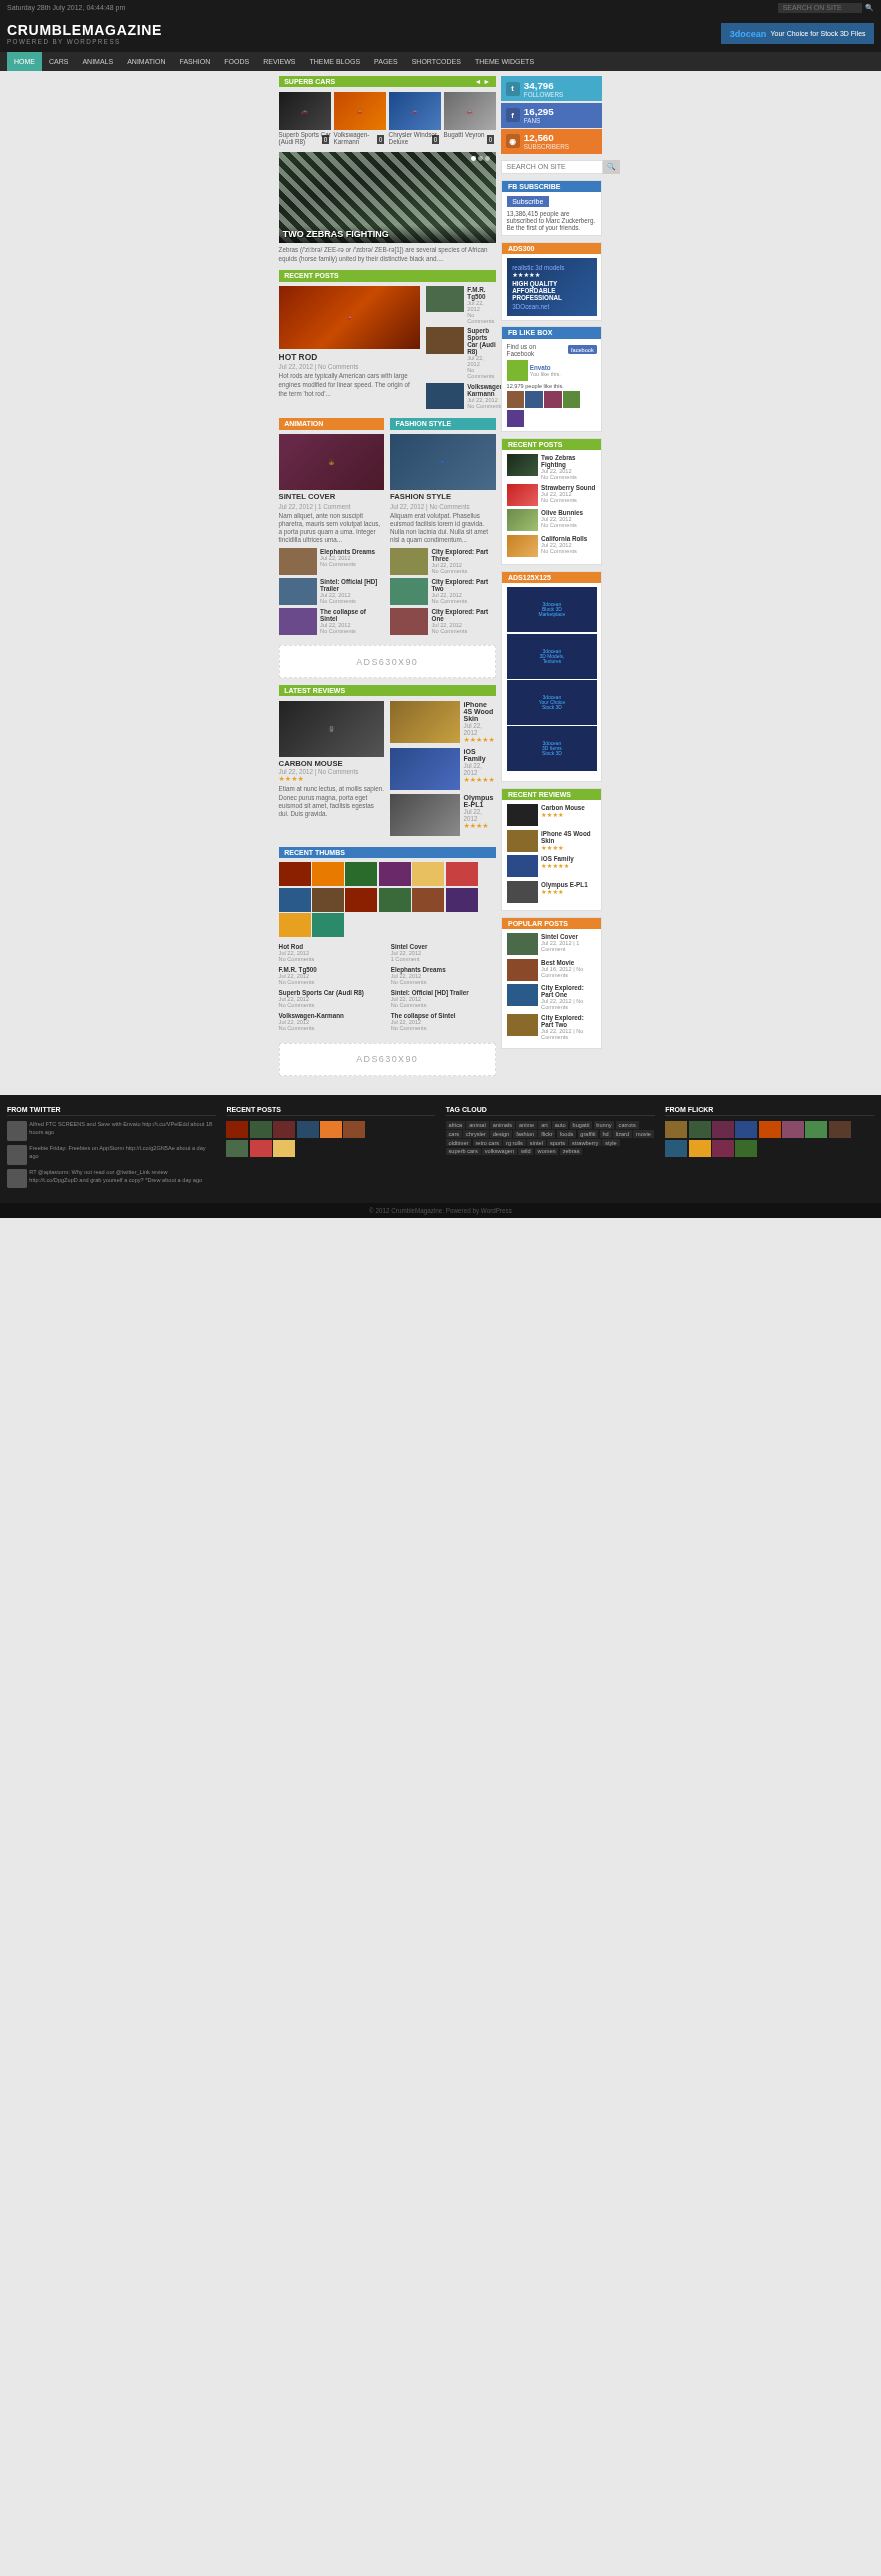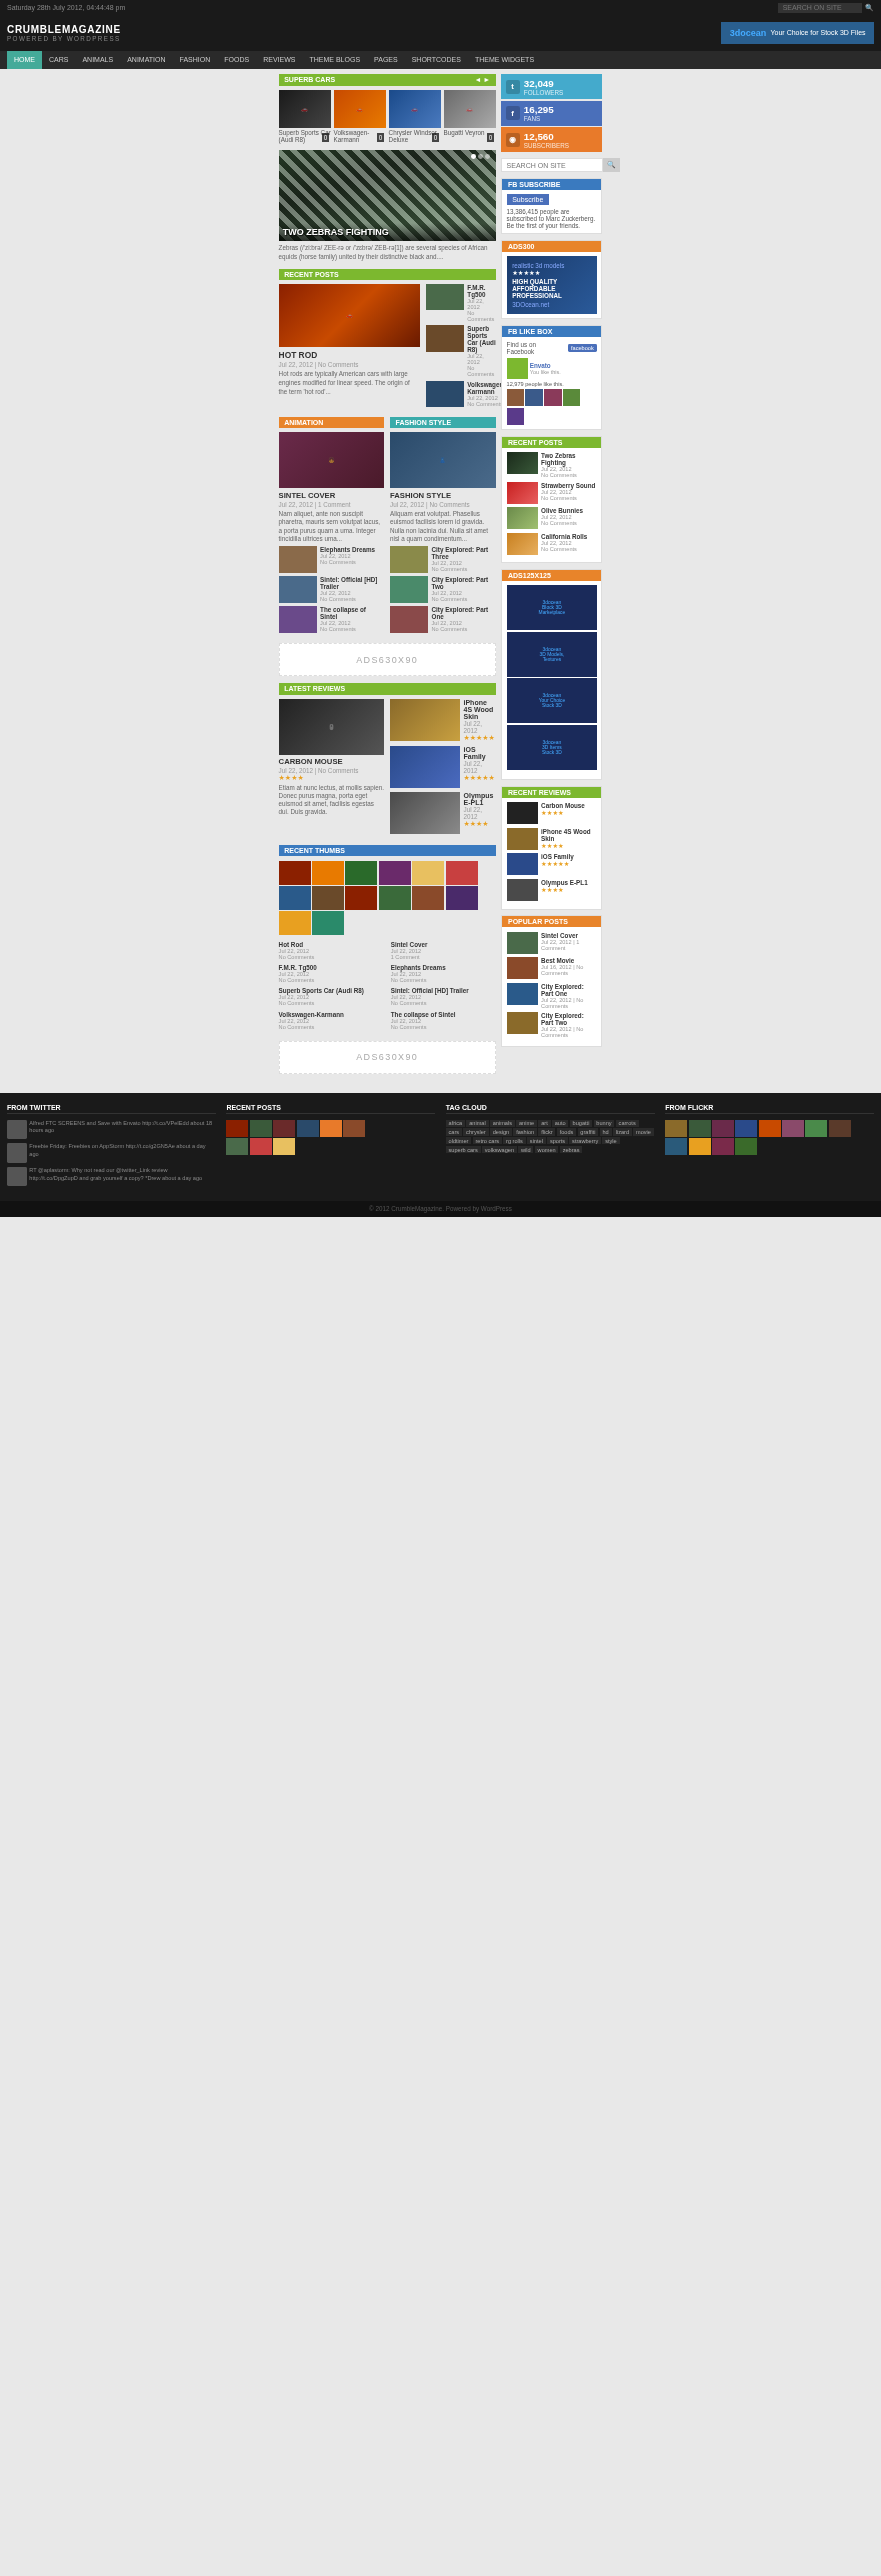--- a/index.html
+++ b/index.html
@@ -5,21 +5,21 @@
     * { margin: 0; padding: 0; box-sizing: border-box; }
     body { font-family: Arial, sans-serif; font-size: 7.7px; background: #e8e8e8; color: #333; }
     
     
     .top-bar { background: #1a1a1a; color: #888; padding: 2.8px 7px; display: flex; justify-content: space-between; align-items: center; font-size: 7px; }
     .top-search { display: flex; align-items: center; gap: 2.8px; }
     .top-search input { background: #333; border: none; color: #aaa; padding: 1.4px 4.2px; font-size: 7px; width: 84px; }
     
     
     .header { background: #1a1a1a; padding: 7px 7px; display: flex; justify-content: space-between; align-items: center; }
-    .site-title { color: #fff; font-size: 10px; font-weight: bold; letter-spacing: 0.7px; }
+    .site-title { color: #fff; font-size: 14px; font-weight: bold; letter-spacing: 0.7px; }
     .site-subtitle { color: #888; font-size: 6.3px; letter-spacing: 1.4px; }
     .header-banner { background: #2a5f8f; color: #fff; padding: 5.6px 8.4px; font-size: 7px; display: flex; align-items: center; gap: 4.2px; }
     .header-banner .brand { color: #4af; font-weight: bold; font-size: 9px; }
     
     
     .nav { background: #2a2a2a; padding: 0 7px; display: flex; gap: 0; }
     .nav a { color: #ccc; text-decoration: none; font-size: 7px; padding: 5.6px 7px; display: block; text-transform: uppercase; }
     .nav a:hover, .nav a.active { background: #4a9; color: #fff; }
     
     
@@ -481,21 +481,21 @@
     </div>
 
   </div>
 
   <div class="sidebar">
 
     <div style="margin-bottom:5.6px;">
       <div class="social-item twitter">
         <div class="social-icon">t</div>
         <div>
-          <div class="social-count">32,049</div>
+          <div class="social-count">34,796</div>
           <div class="social-label">FOLLOWERS</div>
         </div>
       </div>
       <div class="social-item facebook">
         <div class="social-icon">f</div>
         <div>
           <div class="social-count">16,295</div>
           <div class="social-label">FANS</div>
         </div>
       </div>

